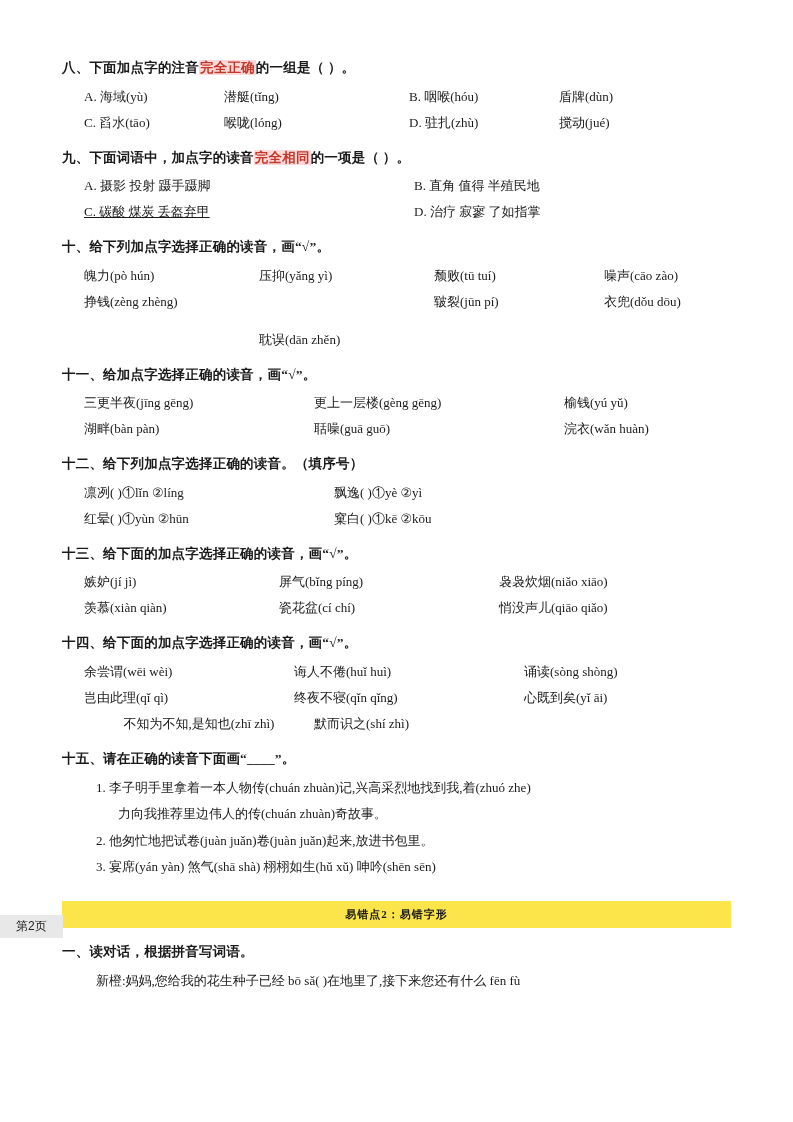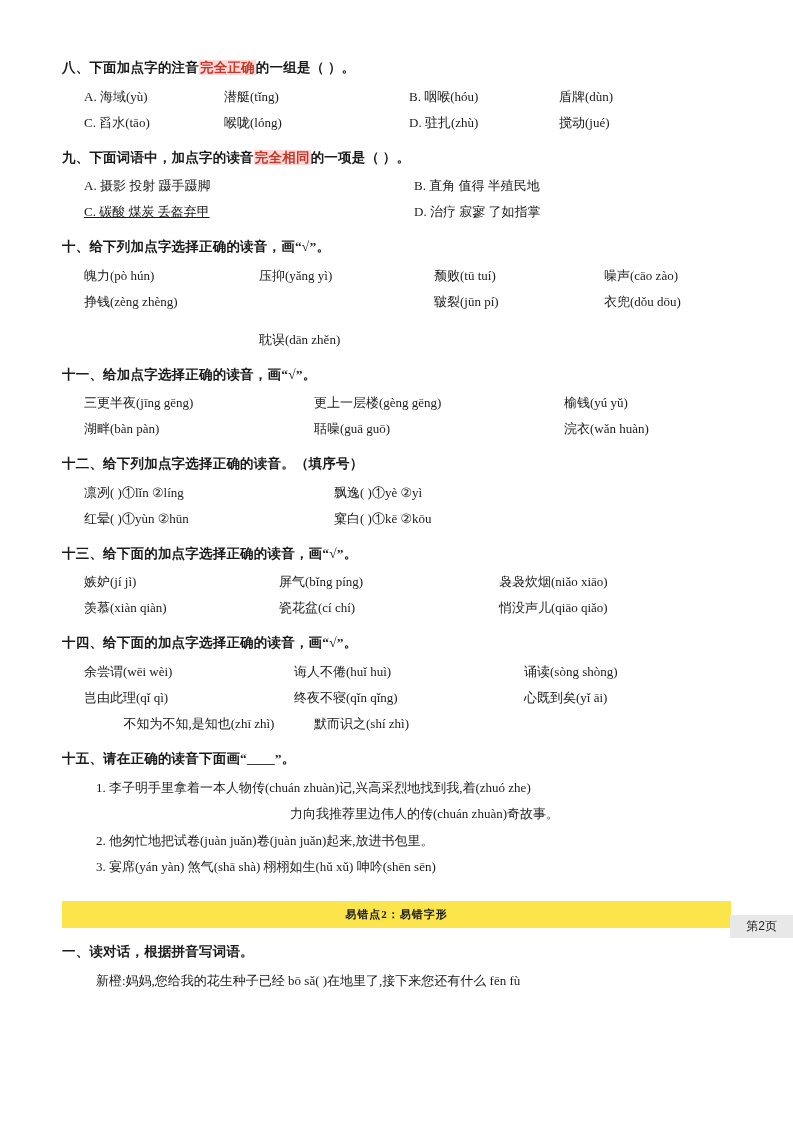--- a/index.html
+++ b/index.html
@@ -61,28 +61,27 @@
   }
   .sub-line {
     font-size: 13px;
     line-height: 2.05;
     padding-left: 34px;
   }
   .sub-line2 {
     font-size: 13px;
     line-height: 2.05;
     padding-left: 56px;
-    text-align: center;
   }
   .footer {
     position: absolute;
-    left: 13px;
+    left: 0;
     right: 0;
     bottom: 26px;
-    text-align: right;
+    text-align: left;
   }
   .footer .pg {
     display: inline-block;
     font-size: 12px;
     background: #e8e8e8;
     padding: 3px 16px;
     color: #222;
     font-family: "Liberation Sans", sans-serif;
   }
 </style>

